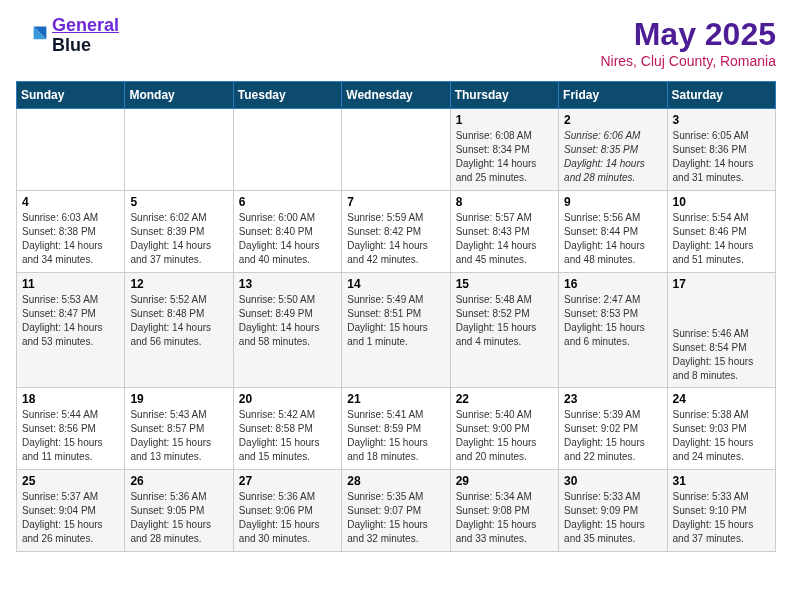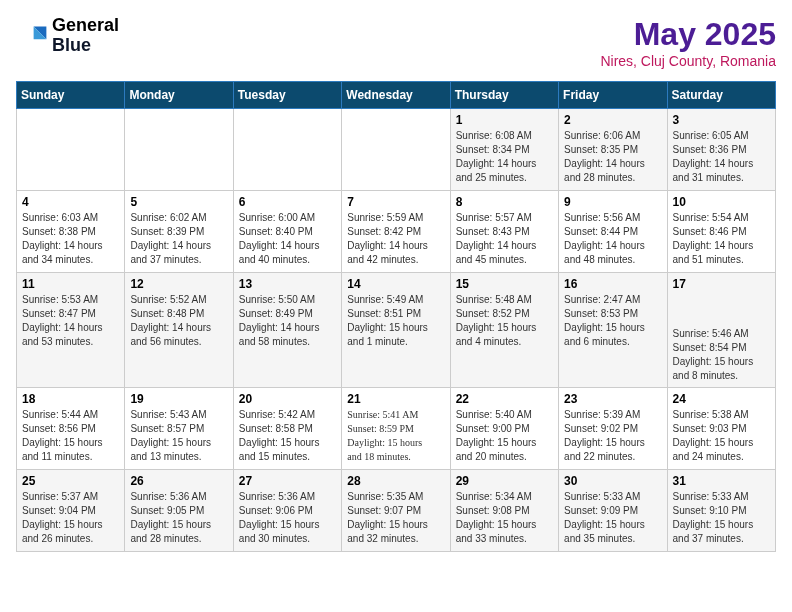--- a/index.html
+++ b/index.html
@@ -19,21 +19,21 @@
     .logo {
       display: flex;
       align-items: center;
       gap: 4px;
     }
     .logo-text {
       font-size: 18px;
       font-weight: bold;
       line-height: 1.1;
     }
-    .logo-text .general { color: #000000; }
+    .logo-text .general { color: #6d28d9; text-decoration: underline; }
     .logo-text .blue { color: #0f172a; }
     .logo-icon {
       width: 32px;
       height: 32px;
     }
     .title-block {
       text-align: right;
     }
     .month-year {
       font-size: 32px;
@@ -126,21 +126,21 @@
         <td class="empty-cell"></td>
         <td>
           <span class="day-num">1</span>
           <div class="day-info" style="white-space: pre-line;">Sunrise: 6:08 AM
 Sunset: 8:34 PM
 Daylight: 14 hours
 and 25 minutes.</div>
         </td>
         <td>
           <span class="day-num">2</span>
-          <div class="day-info" style="white-space: pre-line;">Sunrise: 6:06 AM
+          <div class="day-info" style="white-space: pre-line; font-style: italic;">Sunrise: 6:06 AM
 Sunset: 8:35 PM
 Daylight: 14 hours
 and 28 minutes.</div>
         </td>
         <td>
           <span class="day-num">3</span>
           <div class="day-info" style="white-space: pre-line;">Sunrise: 6:05 AM
 Sunset: 8:36 PM
 Daylight: 14 hours
 and 31 minutes.</div>
@@ -265,21 +265,21 @@
         </td>
         <td>
           <span class="day-num">20</span>
           <div class="day-info" style="white-space: pre-line;">Sunrise: 5:42 AM
 Sunset: 8:58 PM
 Daylight: 15 hours
 and 15 minutes.</div>
         </td>
         <td>
           <span class="day-num">21</span>
-          <div class="day-info" style="white-space: pre-line; font-family: Liberation Serif, serif;">Sunrise: 5:41 AM
+          <div class="day-info" style="white-space: pre-line;">Sunrise: 5:41 AM
 Sunset: 8:59 PM
 Daylight: 15 hours
 and 18 minutes.</div>
         </td>
         <td>
           <span class="day-num">22</span>
           <div class="day-info" style="white-space: pre-line;">Sunrise: 5:40 AM
 Sunset: 9:00 PM
 Daylight: 15 hours
 and 20 minutes.</div>

